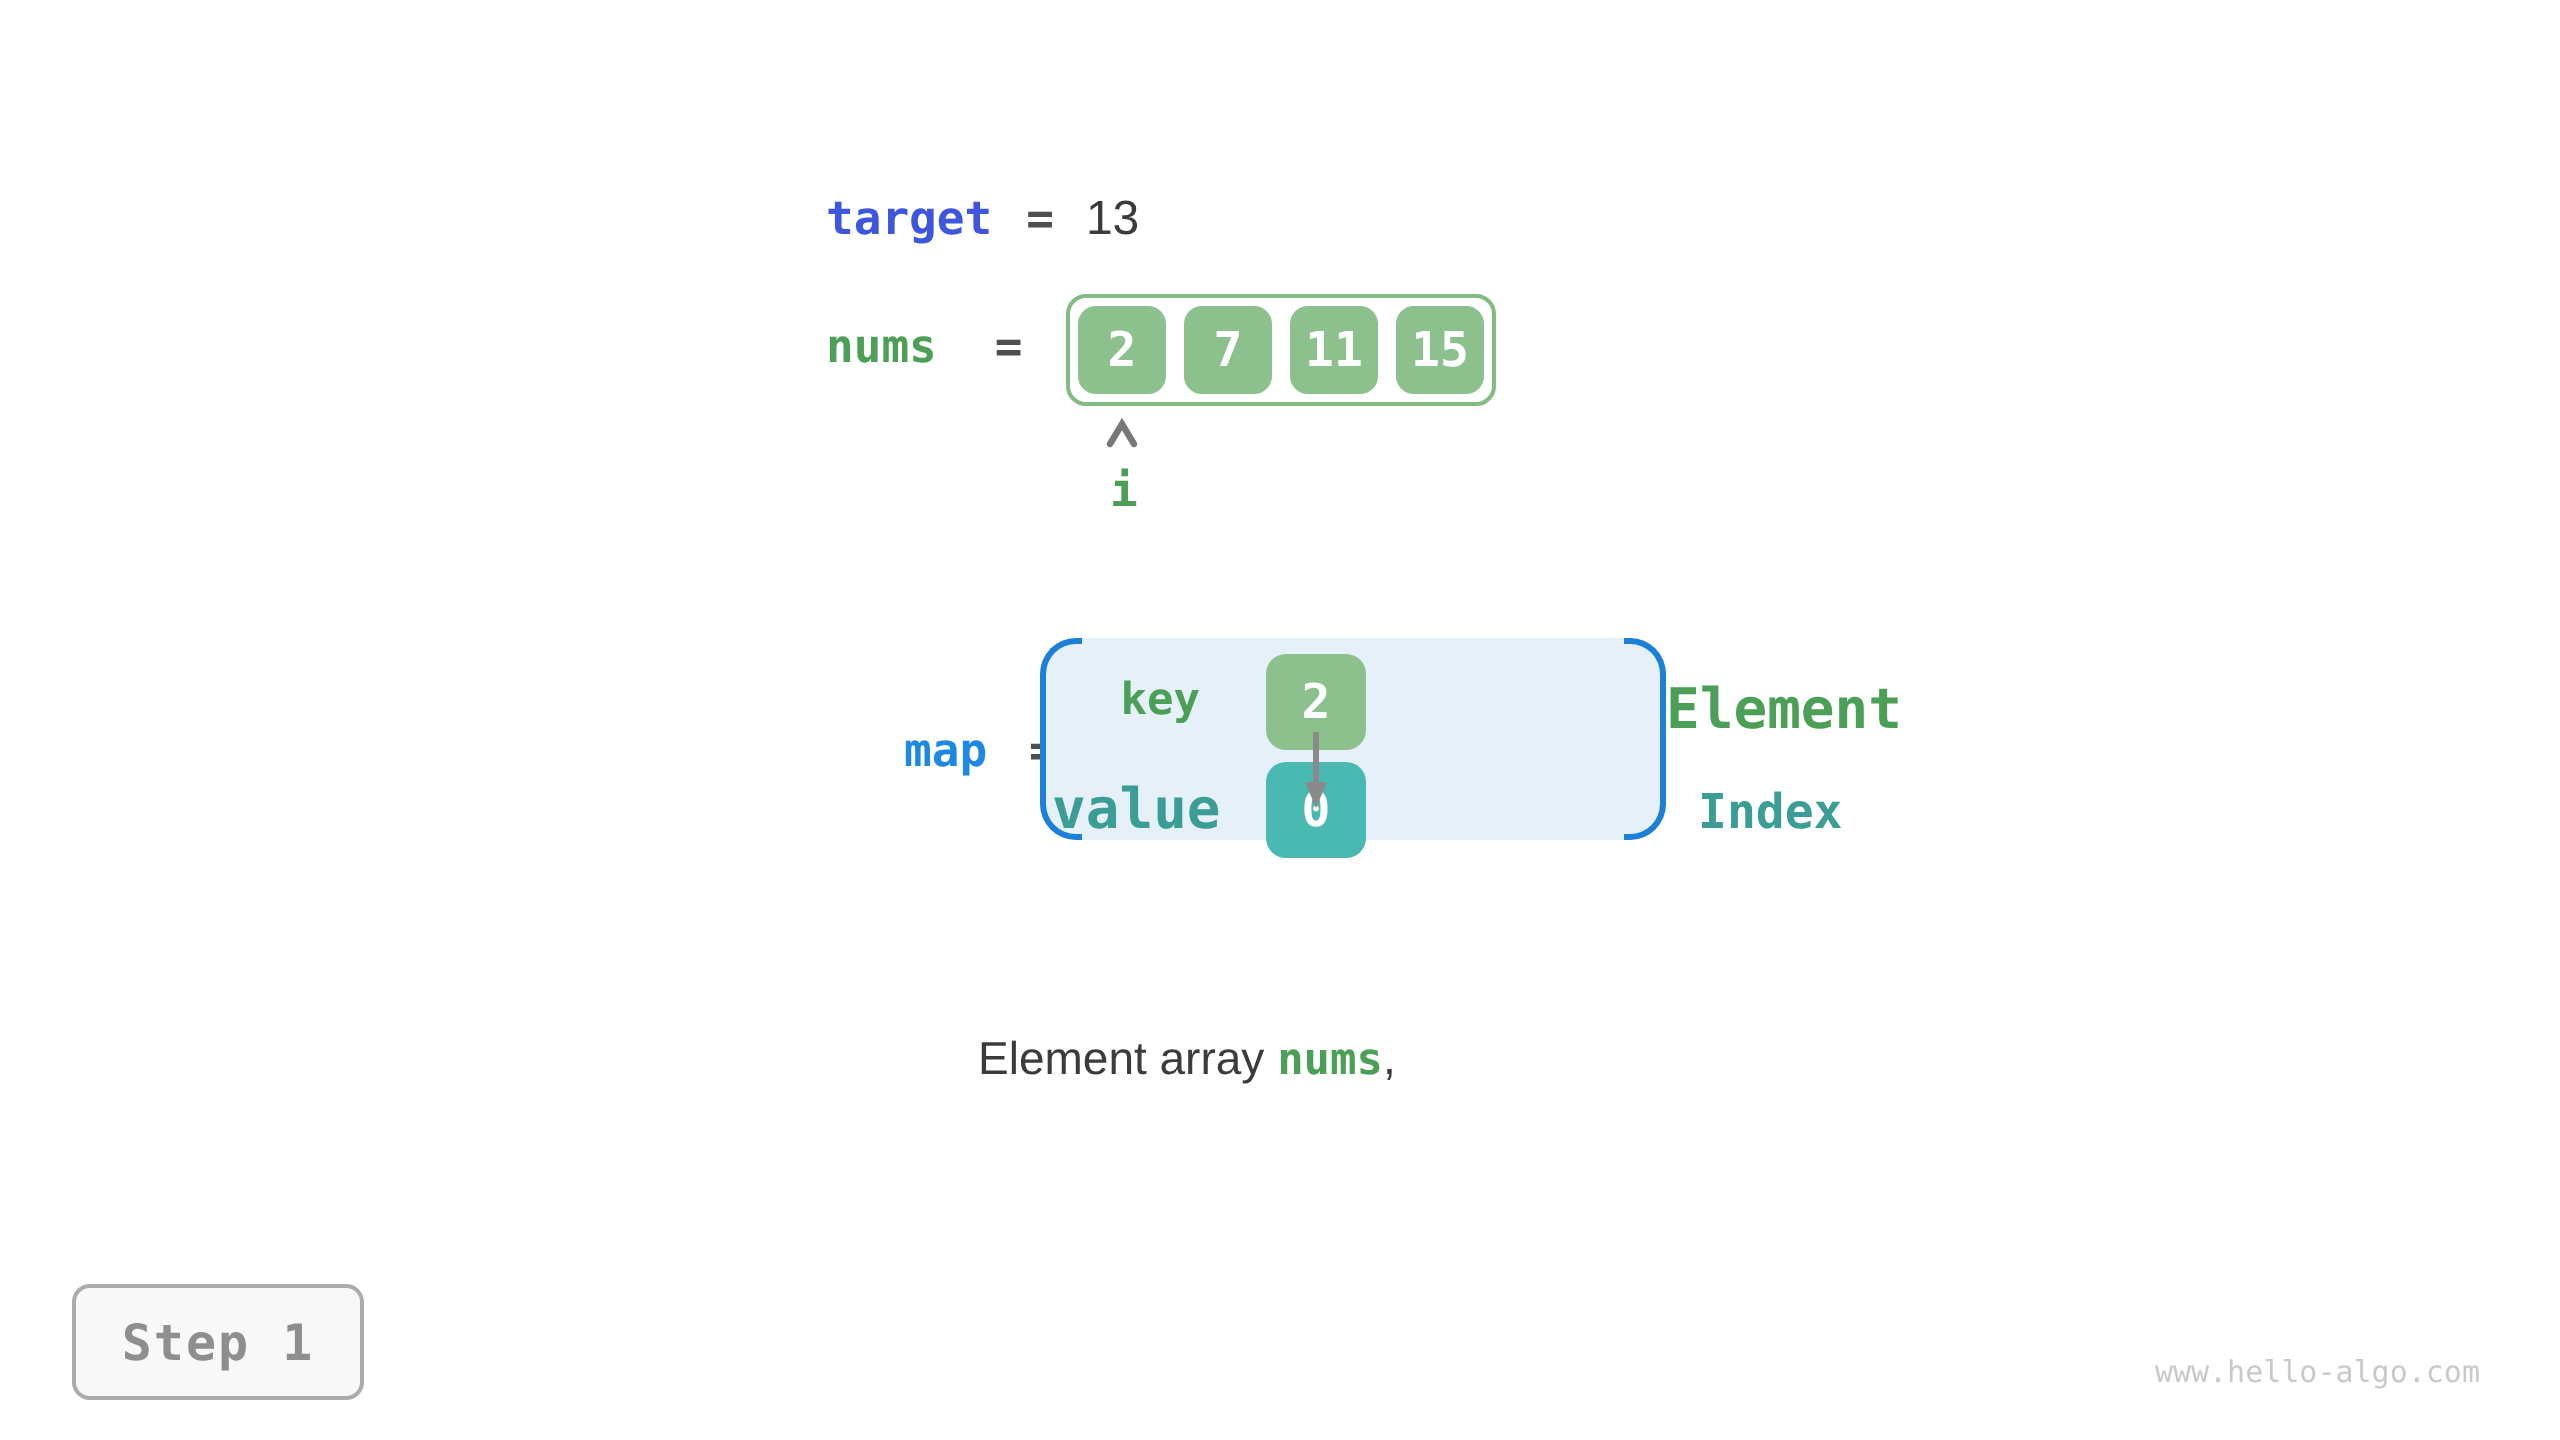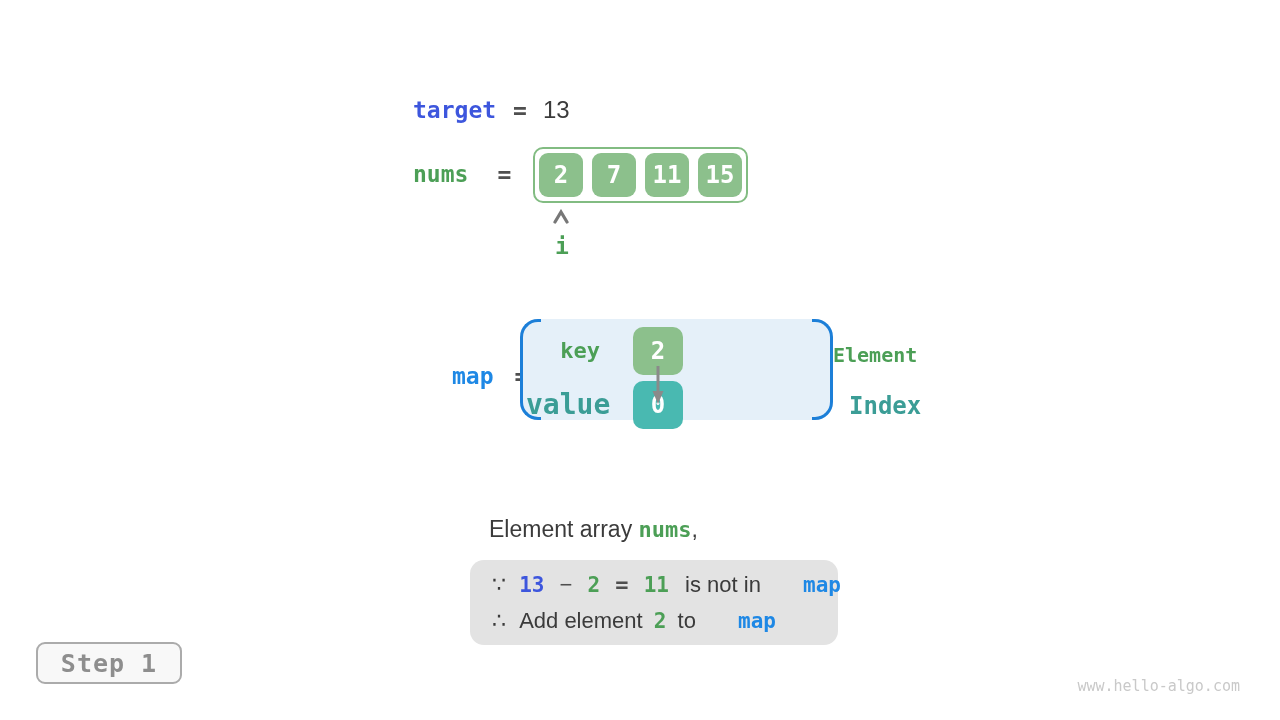--- a/index.html
+++ b/index.html
@@ -53,42 +53,42 @@
   .map-value-label { position:absolute; left:6px;  top:72px; width:85px; text-align:left; font-size:28px; line-height:28px; }
   .kv-box {
     position:absolute; left:113px; width:50px; height:48px; border-radius:10px;
     color:#ffffff; font-family:"DejaVu Sans Mono", monospace; font-weight:bold; font-size:24px;
     display:flex; align-items:center; justify-content:center;
   }
   .key-box   { top:8px;  background:var(--green-box,#8CC08C); }
   .value-box { top:62px; background:var(--teal-box,#49B9B1); z-index:1; }
   .kv-arrow  { position:absolute; left:132px; top:46px; z-index:2; }
 
-  .element-label { position:absolute; left:833px; top:341px; font-size:20px; line-height:28px; }
+  .element-label { position:absolute; left:833px; top:341px; font-size:28px; line-height:28px; }
   .index-label   { position:absolute; left:849px; top:392px; font-size:24px; line-height:28px; }
 
   
   .caption { position:absolute; left:489px; top:515px; font-size:23px; line-height:28px; color:var(--dark-text,#3B3B3B); }
   .caption .mono { font-size:22px; }
 
   
   .note-box {
     position:absolute; left:470px; top:560px; width:368px; height:85px;
     background:var(--note-bg,#E3E3E3); border-radius:14px;
     padding:7px 0 0 22px; box-sizing:border-box;
     font-size:22px; color:var(--dark-text,#3B3B3B);
   }
   .note-line { line-height:36px; white-space:nowrap; }
   .note-line .mono { font-size:21px; }
   .op { margin:0 9px; color:var(--mid-gray,#4F4F4F); }
   .gap-l { margin-left:10px; }
 
   
   .step-badge {
-    position:absolute; left:36px; top:642px; width:146px; height:42px;
+    position:absolute; left:36px; top:642px; width:146px; height:58px;
     background:var(--step-bg,#F8F8F8); border:2px solid var(--step-border,#ABABAB); border-radius:9px;
     box-sizing:border-box; display:flex; align-items:center; justify-content:center;
     font-size:25px; letter-spacing:1px; color:var(--step-text,#8E8E8E);
     font-family:"DejaVu Sans Mono", monospace; font-weight:bold;text-align:center;
   }
 
   .watermark {
     position:absolute; right:40px; top:677px; font-size:15px;
     font-family:"DejaVu Sans Mono", monospace; color:var(--watermark,#C9C9C9);
   }
@@ -147,37 +147,18 @@
   </div>
 
   <div class="element-label mono green">Element</div>
   <div class="index-label mono teal">Index</div>
 
   <div class="caption">
     <span class="sans dark">Element array </span>
     <span class="mono green">nums</span><span class="sans dark">,</span>
   </div>
 
-  <div class="note-box">
-    <div class="note-line">
-      <span class="sans dark">∵</span>
-      <span class="mono indigo" style="margin-left:7px;">13</span>
-      <span class="op sans">−</span>
-      <span class="mono green">2</span>
-      <span class="op eq">=</span>
-      <span class="mono green">11</span>
-      <span class="sans dark gap-l">is not in</span>
-      <span class="mono blue" style="margin-left:6px;">map</span>
-    </div>
-    <div class="note-line">
-      <span class="sans dark">∴</span>
-      <span class="sans dark" style="margin-left:7px;">Add element</span>
-      <span class="mono green" style="margin-left:5px;">2</span>
-      <span class="sans dark" style="margin-left:5px;">to</span>
-      <span class="mono blue" style="margin-left:6px;">map</span>
-    </div>
-  </div>
 
   <div class="step-badge">Step 1</div>
 
   <div class="watermark">www.hello-algo.com</div>
 
 </div>
 
 </body></html>

